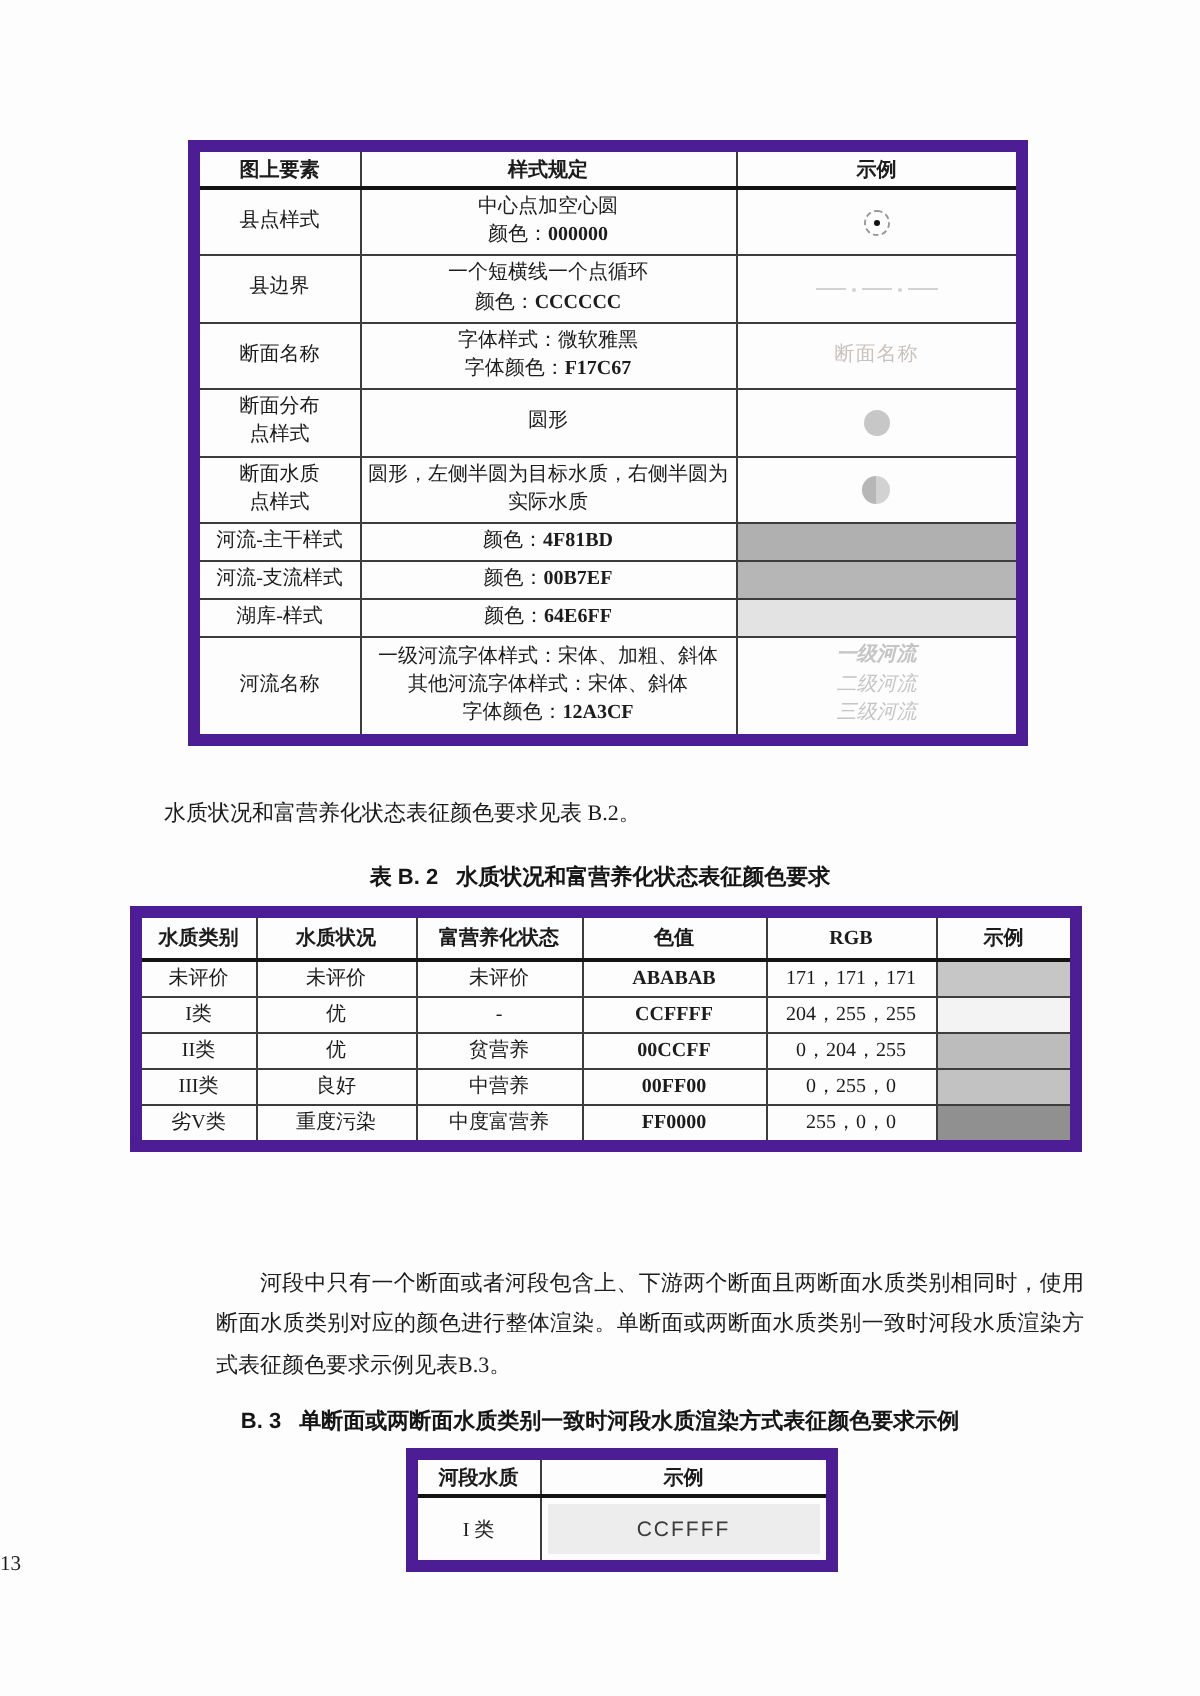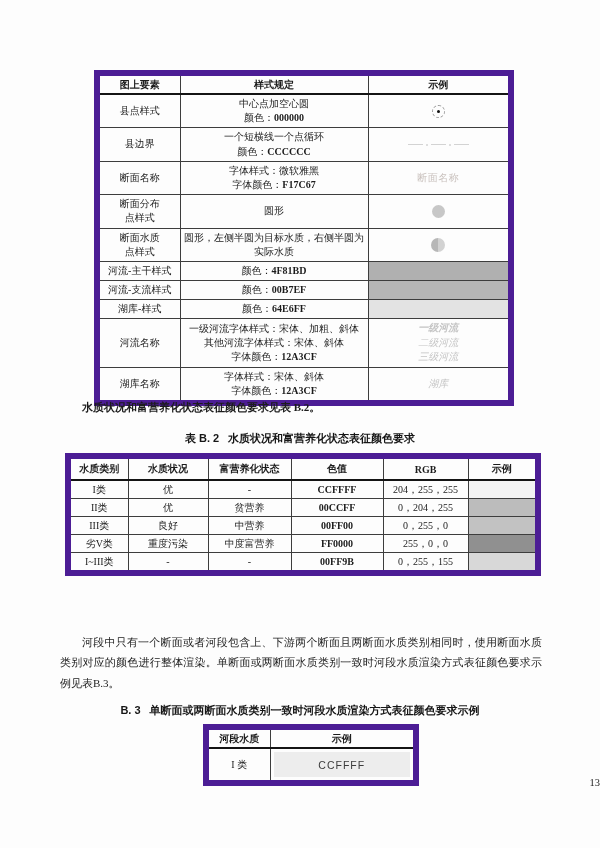--- a/index.html
+++ b/index.html
@@ -49,28 +49,28 @@
   
   .t3{position:absolute;left:203px;top:724px;width:210px;font-size:10px;}
   .t3 th{height:15px;padding:1px 2px;}
   .t3 td{height:31px;padding:0;}
   .t3 .swatch{margin:3px;height:25px;display:flex;align-items:center;justify-content:center;
       font-family:"Liberation Sans", sans-serif;font-size:10.5px;color:#3c3c3c;letter-spacing:1px;}
 
   
   .para{position:absolute;left:60px;right:58px;font-size:11px;margin:0;
         text-indent:2em;line-height:1.85;}
-  .p1{top:397px;font-weight:bold;}
-  .p2{top:632px;text-align:justify;}
+  .p1{top:397px;}
+  .p2{top:632px;text-align:justify;margin-left:48px;}
   .tbl-title{position:absolute;left:0;width:100%;text-align:center;
       font-family:"Liberation Sans", sans-serif;font-weight:bold;font-size:11px;color:#161616;}
   .tt-b2{top:431px;}
   .tt-b3{top:703px;}
   .tbl-title .lbl{margin-right:9px;}
-  .pageno{position:absolute;left:0;width:100%;top:777px;text-align:right;font-size:10.5px;}
+  .pageno{position:absolute;left:0;width:100%;top:777px;text-align:left;font-size:10.5px;}
 </style>
 </head>
 <body>
 
 <div class="doc">
 
   <table class="t1 bordered">
     <colgroup>
         <col style="width:83px">
         <col style="width:188px">
@@ -179,34 +179,20 @@
             <div class="specline"><span>一级河流字体样式：宋体、加粗、斜体</span></div>
             <div class="specline"><span>其他河流字体样式：宋体、斜体</span></div>
             <div class="specline"><span>字体颜色：</span><span class="b">12A3CF</span></div>
           </td>
           <td>
             <div class="exwrap">
               <div>
                 <div class="exline bold" style="color: rgb(197, 197, 197);">一级河流</div>
                 <div class="exline" style="color: rgb(197, 197, 197);">二级河流</div>
                 <div class="exline" style="color: rgb(197, 197, 197);">三级河流</div>
-              </div>
-            </div>
-          </td>
-        </tr>
-        <tr>
-          <td class="elem">湖库名称</td>
-          <td>
-            <div class="specline"><span>字体样式：宋体、斜体</span></div>
-            <div class="specline"><span>字体颜色：</span><span class="b">12A3CF</span></div>
-          </td>
-          <td>
-            <div class="exwrap">
-              <div>
-                <div class="exline" style="color: rgb(197, 197, 197);">湖库</div>
               </div>
             </div>
           </td>
         </tr>
       </tbody>
   </table>
 
   <p class="para p1">水质状况和富营养化状态表征颜色要求见表 B.2。</p>
 
   <div class="tbl-title tt-b2">
@@ -227,20 +213,28 @@
           <th>水质类别</th>
           <th>水质状况</th>
           <th>富营养化状态</th>
           <th>色值</th>
           <th>RGB</th>
           <th>示例</th>
         </tr>
       </thead>
     <tbody>
         <tr>
+          <td>未评价</td>
+          <td>未评价</td>
+          <td>未评价</td>
+          <td class="b">ABABAB</td>
+          <td>171，171，171</td>
+          <td style="background: rgb(198, 198, 198);"></td>
+        </tr>
+        <tr>
           <td>I类</td>
           <td>优</td>
           <td>-</td>
           <td class="b">CCFFFF</td>
           <td>204，255，255</td>
           <td style="background: rgb(243, 243, 243);"></td>
         </tr>
         <tr>
           <td>II类</td>
           <td>优</td>
@@ -258,28 +252,20 @@
           <td style="background: rgb(194, 194, 194);"></td>
         </tr>
         <tr>
           <td>劣V类</td>
           <td>重度污染</td>
           <td>中度富营养</td>
           <td class="b">FF0000</td>
           <td>255，0，0</td>
           <td style="background: rgb(144, 144, 144);"></td>
         </tr>
-        <tr>
-          <td>I~III类</td>
-          <td>-</td>
-          <td>-</td>
-          <td class="b">00FF9B</td>
-          <td>0，255，155</td>
-          <td style="background: rgb(216, 216, 216);"></td>
-        </tr>
       </tbody>
   </table>
 
   <p class="para p2">河段中只有一个断面或者河段包含上、下游两个断面且两断面水质类别相同时，使用断面水质类别对应的颜色进行整体渲染。单断面或两断面水质类别一致时河段水质渲染方式表征颜色要求示例见表B.3。</p>
 
   <div class="tbl-title tt-b3">
     <span class="lbl">B. 3</span><span>单断面或两断面水质类别一致时河段水质渲染方式表征颜色要求示例</span>
   </div>
 
   <table class="t3 bordered">

